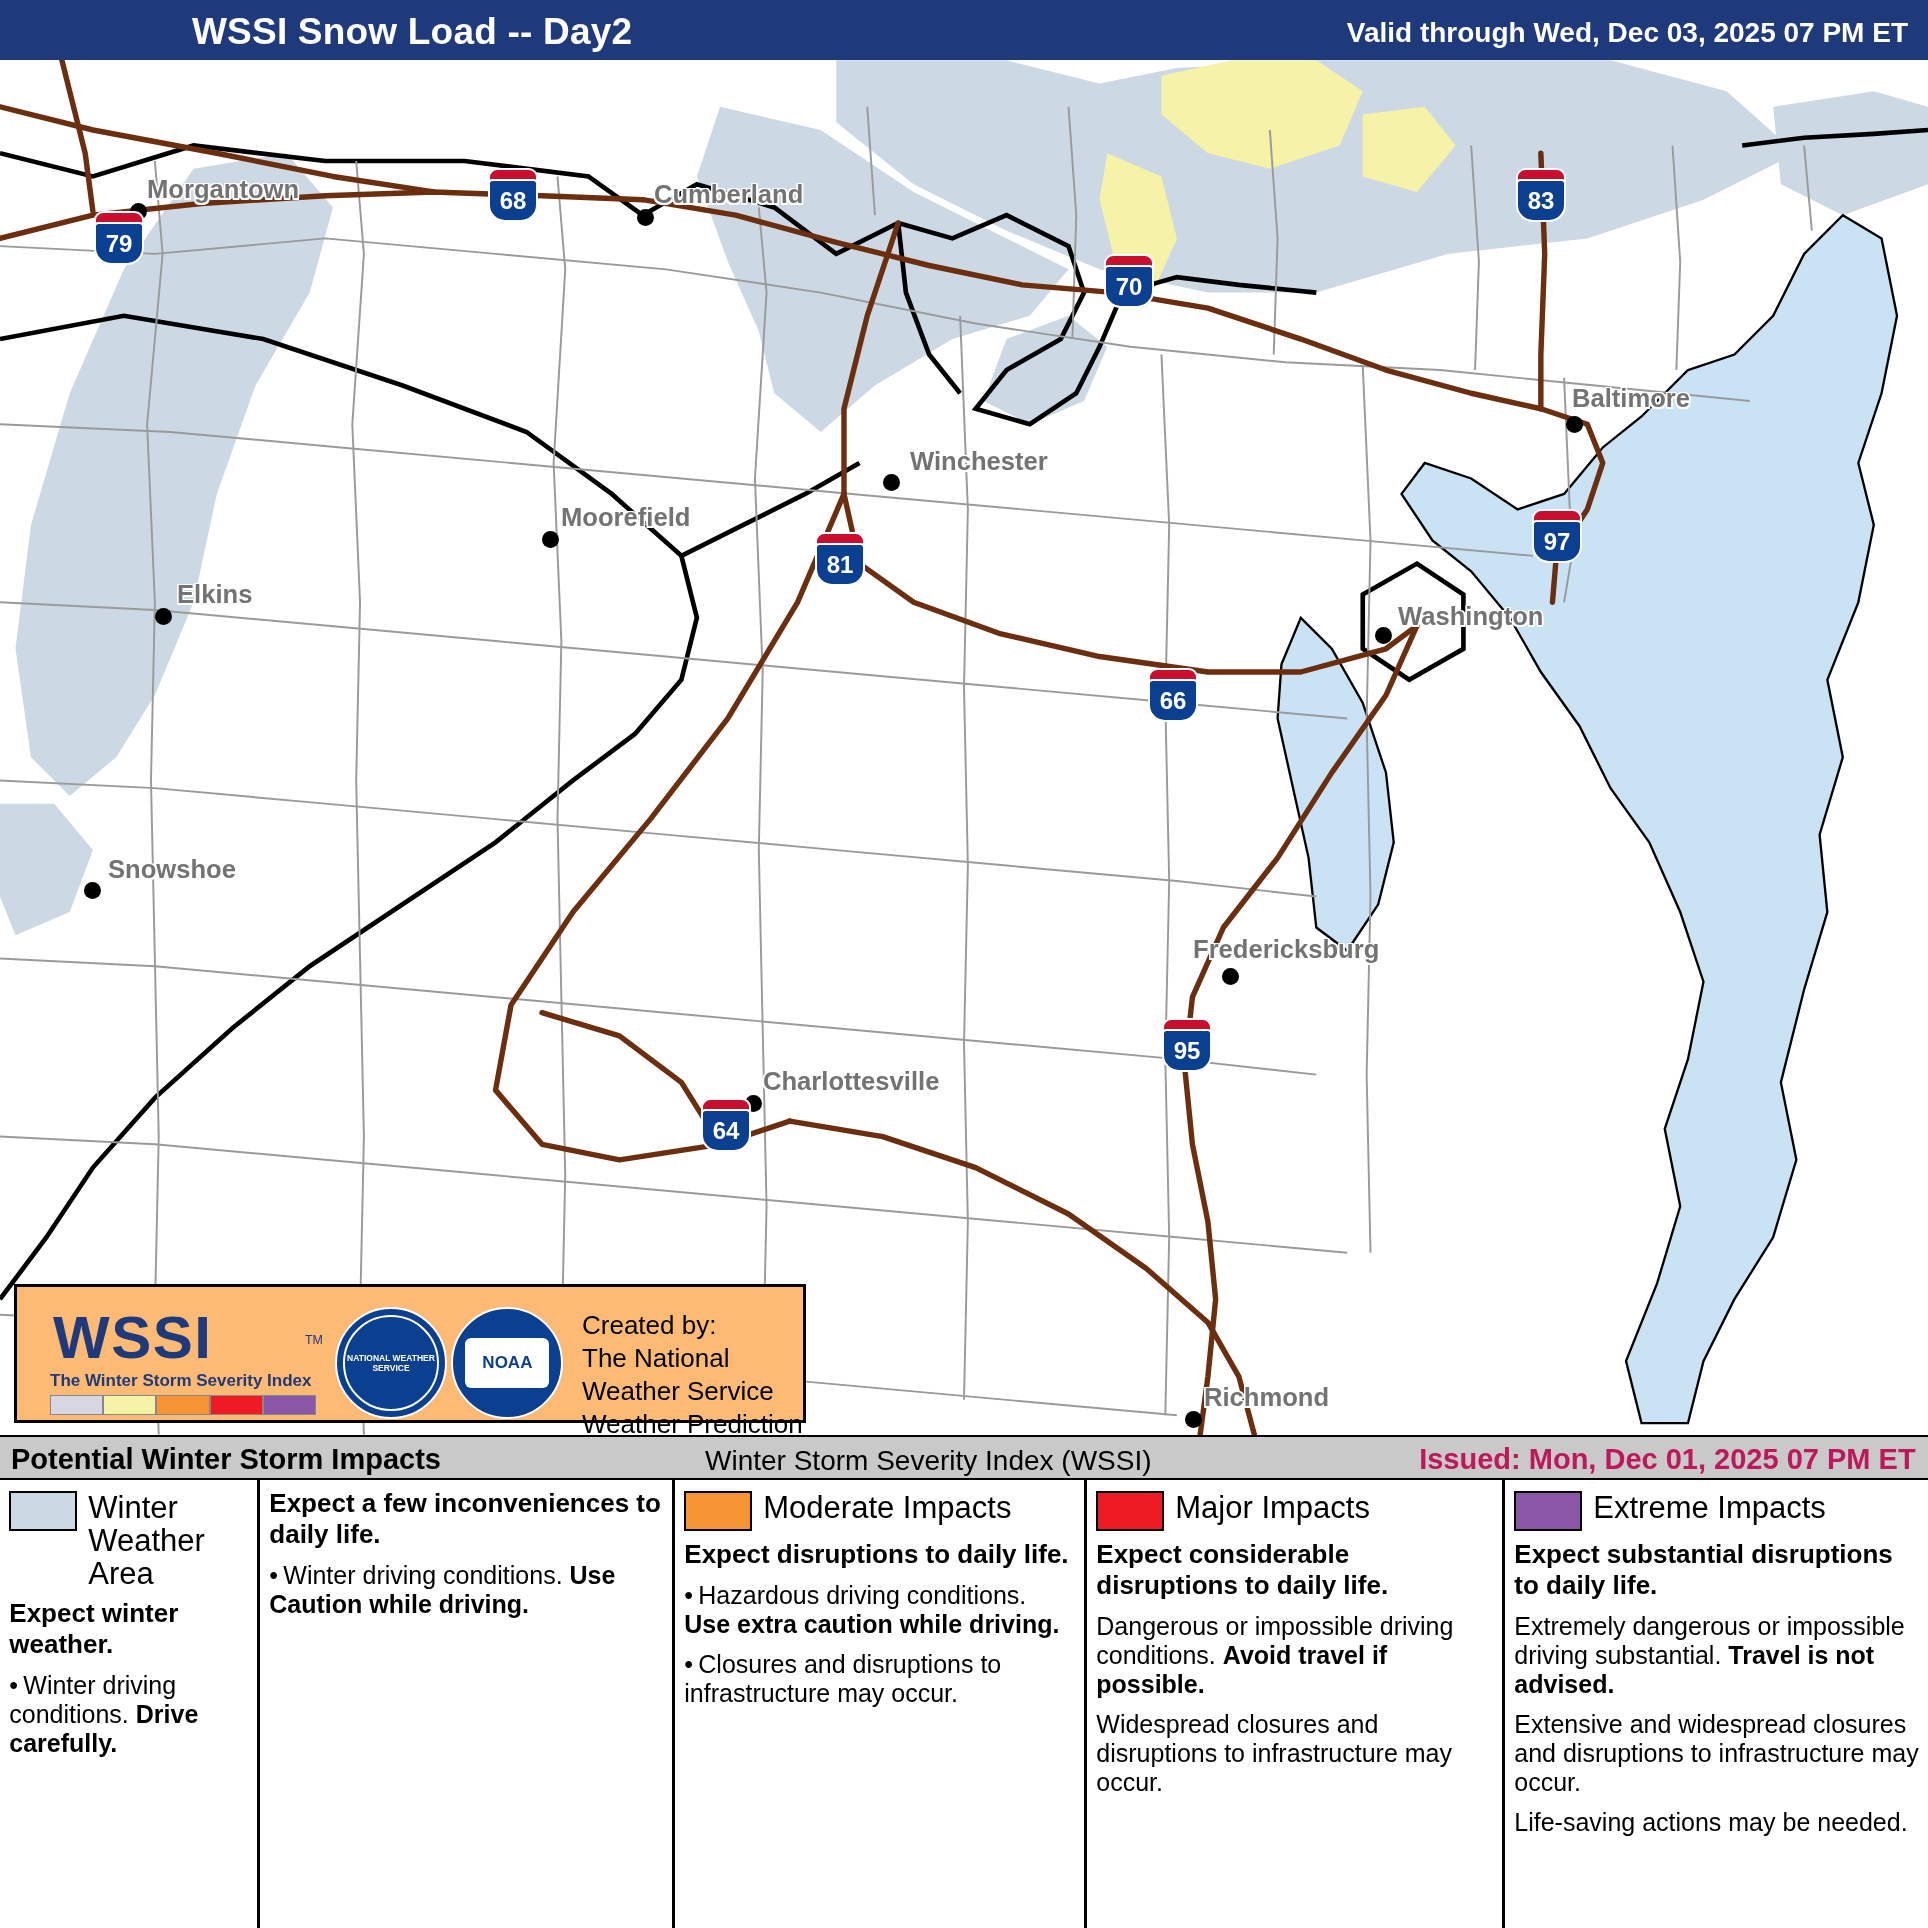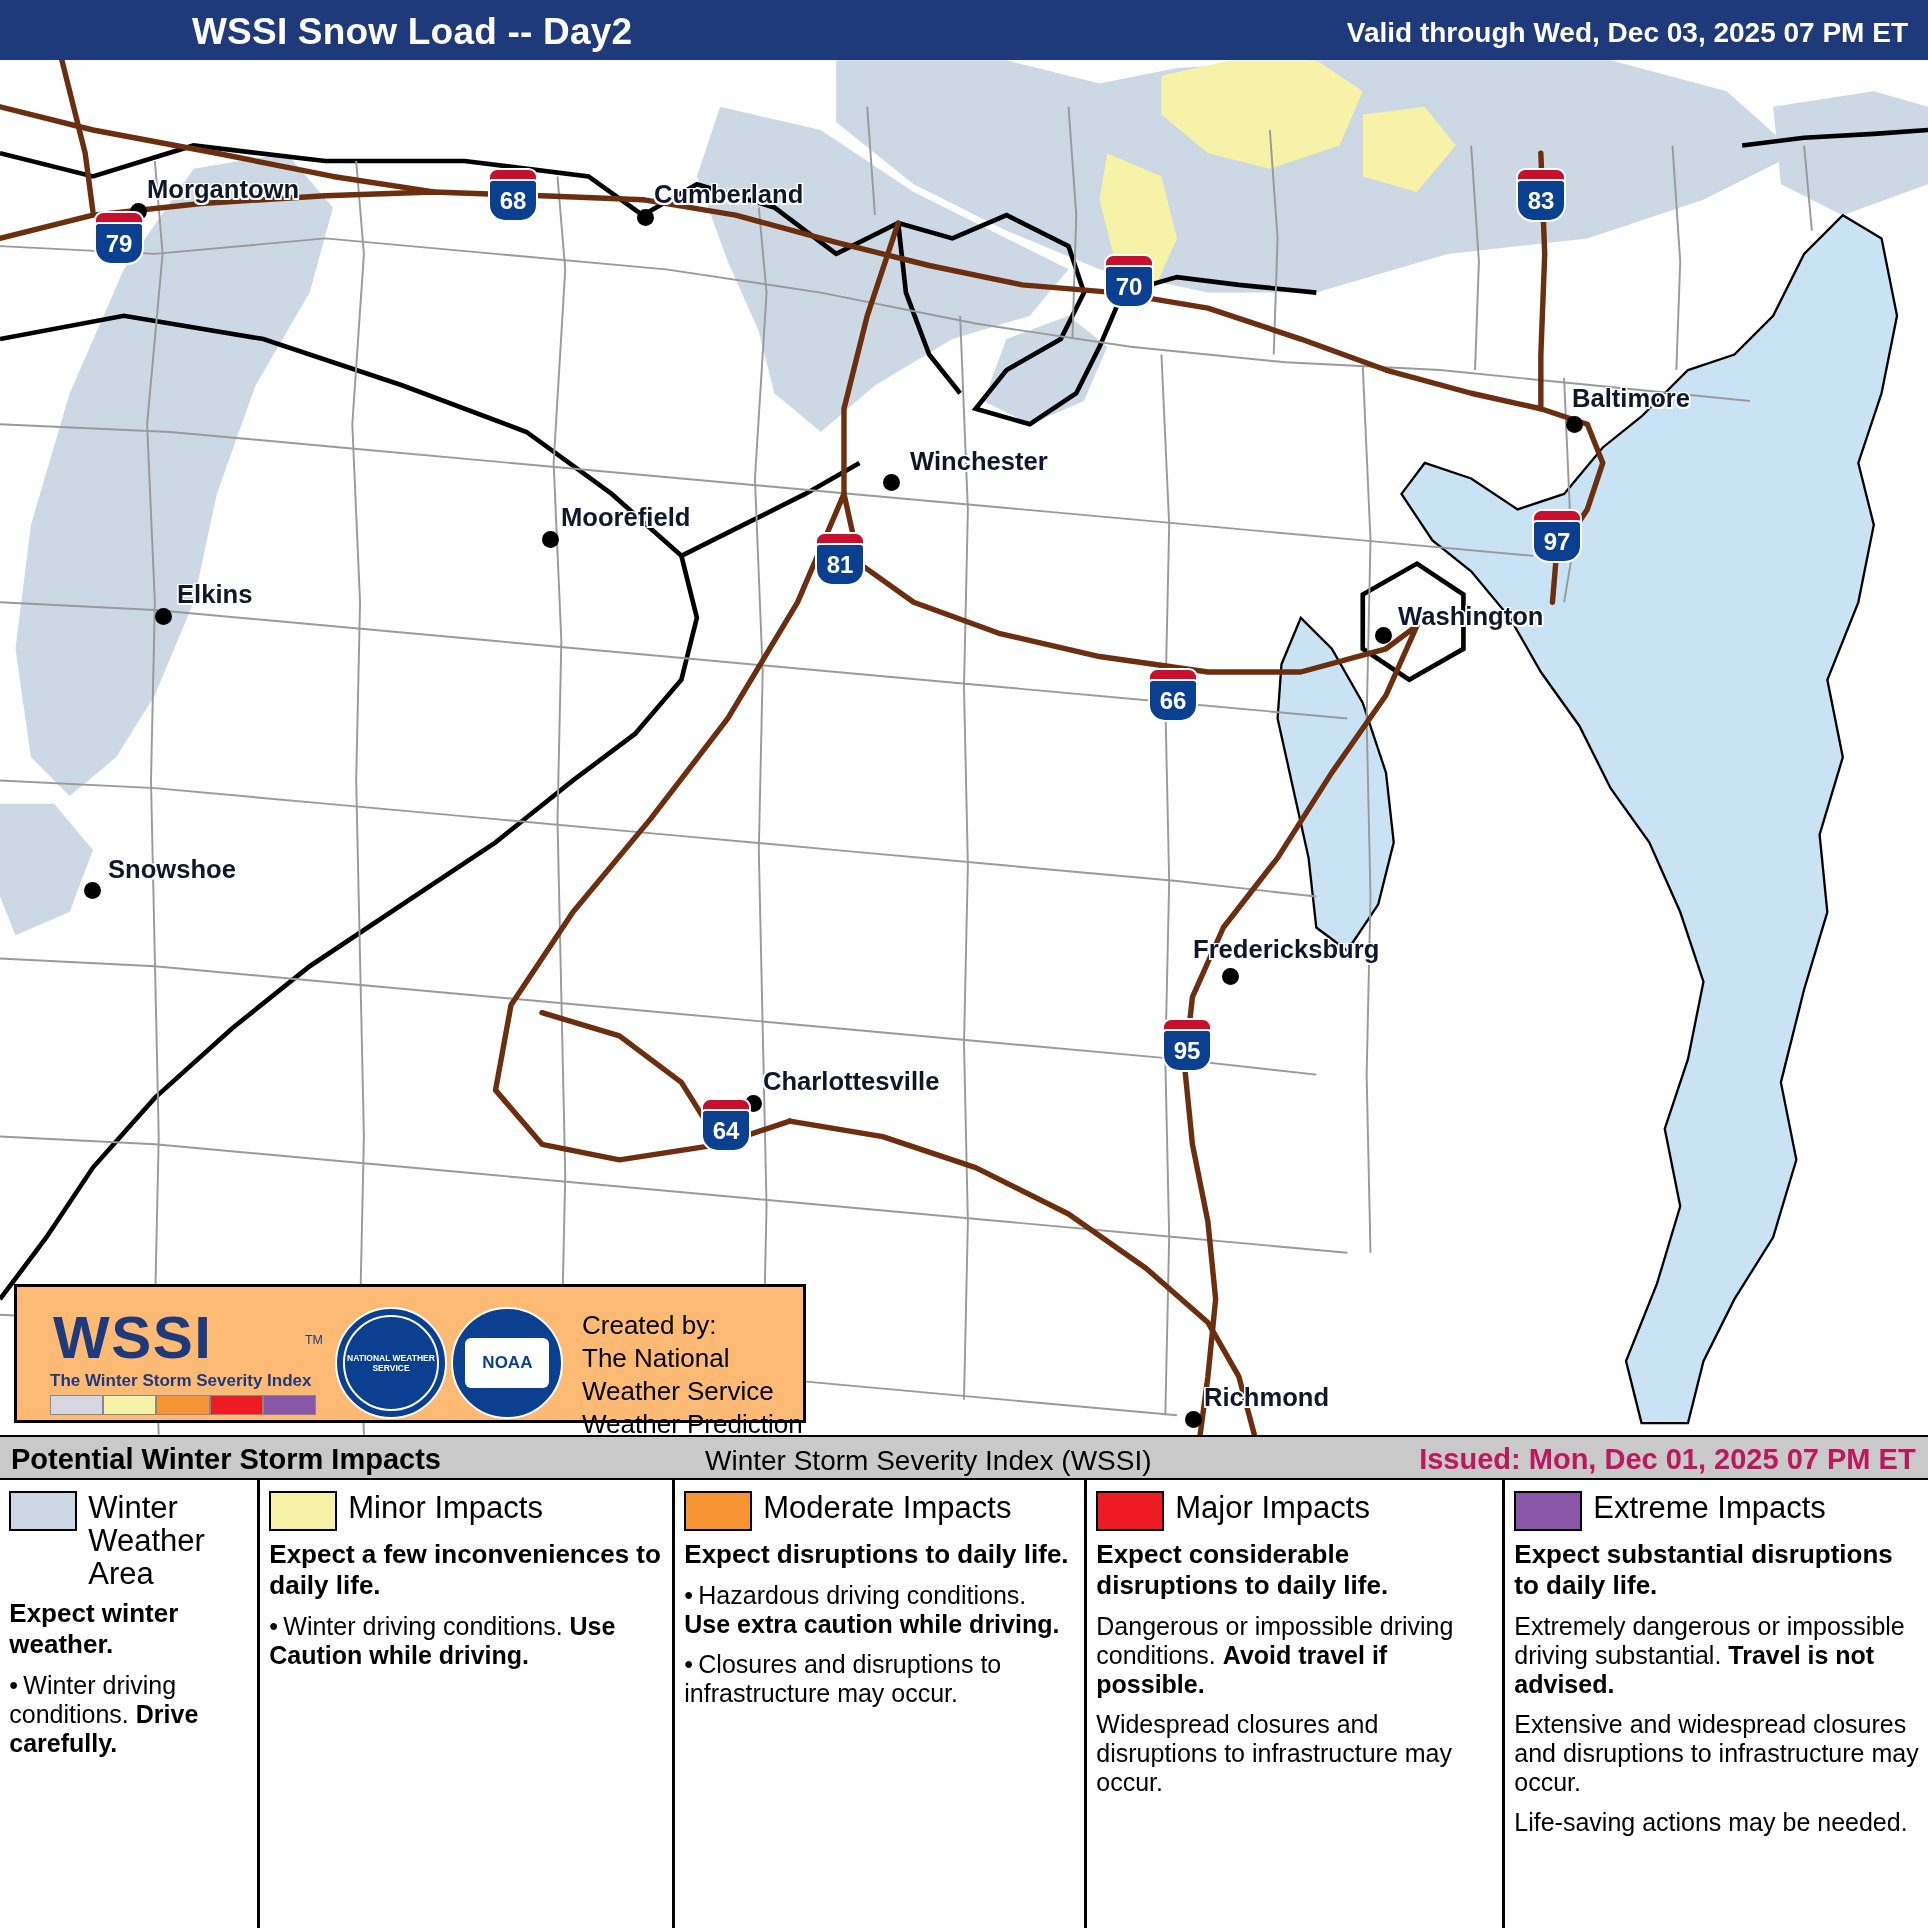--- a/index.html
+++ b/index.html
@@ -8,21 +8,21 @@
   
   #header{position:absolute;left:0;top:0;width:1928px;height:60px;background:#1f3a7a;color:#fff;}
   #header .title{position:absolute;left:192px;top:11px;font-size:37px;font-weight:bold;letter-spacing:0.2px;}
   #header .valid{position:absolute;right:20px;top:17px;font-size:28px;font-weight:bold;}
 
   
   #map{position:absolute;left:0;top:60px;width:1928px;height:1375px;background:#ffffff;overflow:hidden;}
   #map svg{position:absolute;left:0;top:0;}
 
   .citydot{position:absolute;width:17px;height:17px;border-radius:50%;background:#000;}
-  .citylbl{position:absolute;font-size:25.6px;font-weight:bold;color:#0f172a;white-space:nowrap;
+  .citylbl{position:absolute;font-size:25.6px;font-weight:bold;color:#737373;white-space:nowrap;
            text-shadow:1.5px 0 #fff,-1.5px 0 #fff,0 1.5px #fff,0 -1.5px #fff,1.5px 1.5px #fff,-1.5px -1.5px #fff,1.5px -1.5px #fff,-1.5px 1.5px #fff;}
 
   
   .shield{position:absolute;width:50px;height:54px;}
   .shield .sh-top{position:absolute;left:0;top:0;width:50px;height:14px;background:#c8102e;
      border-top-left-radius:9.3px;border-top-right-radius:9.3px;border:2.3px solid #fff;box-sizing:border-box;}
   .shield .sh-body{position:absolute;left:0;top:11px;width:50px;height:43px;background:#0b3f8f;
      border:2.3px solid #fff;box-sizing:border-box;border-radius:4.6px 4.6px 17px 17px;
      display:flex;align-items:center;justify-content:center;color:#fff;font-weight:bold;font-size:24px;}
 
@@ -271,24 +271,20 @@
       <div class="swatch" style="background:#ccd9e4"></div>
       <div class="lgtitle">Winter Weather Area</div>
     </div>
     <div class="lgsub">Expect winter weather.</div>
     <div class="lgitem">
       <span class="bullet">•</span><span>Winter driving conditions. </span><b>Drive carefully.</b>
     </div>
   </div>
 
   <div class="lgcol lg-w2">
-    <div class="lghead">
-      <div class="swatch" style="background:#f6f2a8"></div>
-      <div class="lgtitle">Minor Impacts</div>
-    </div>
     <div class="lgsub">Expect a few inconveniences to daily life.</div>
     <div class="lgitem">
       <span class="bullet">•</span><span>Winter driving conditions. </span><b>Use Caution while driving.</b>
     </div>
   </div>
 
   <div class="lgcol lg-w3">
     <div class="lghead">
       <div class="swatch" style="background:#f79433"></div>
       <div class="lgtitle">Moderate Impacts</div>

